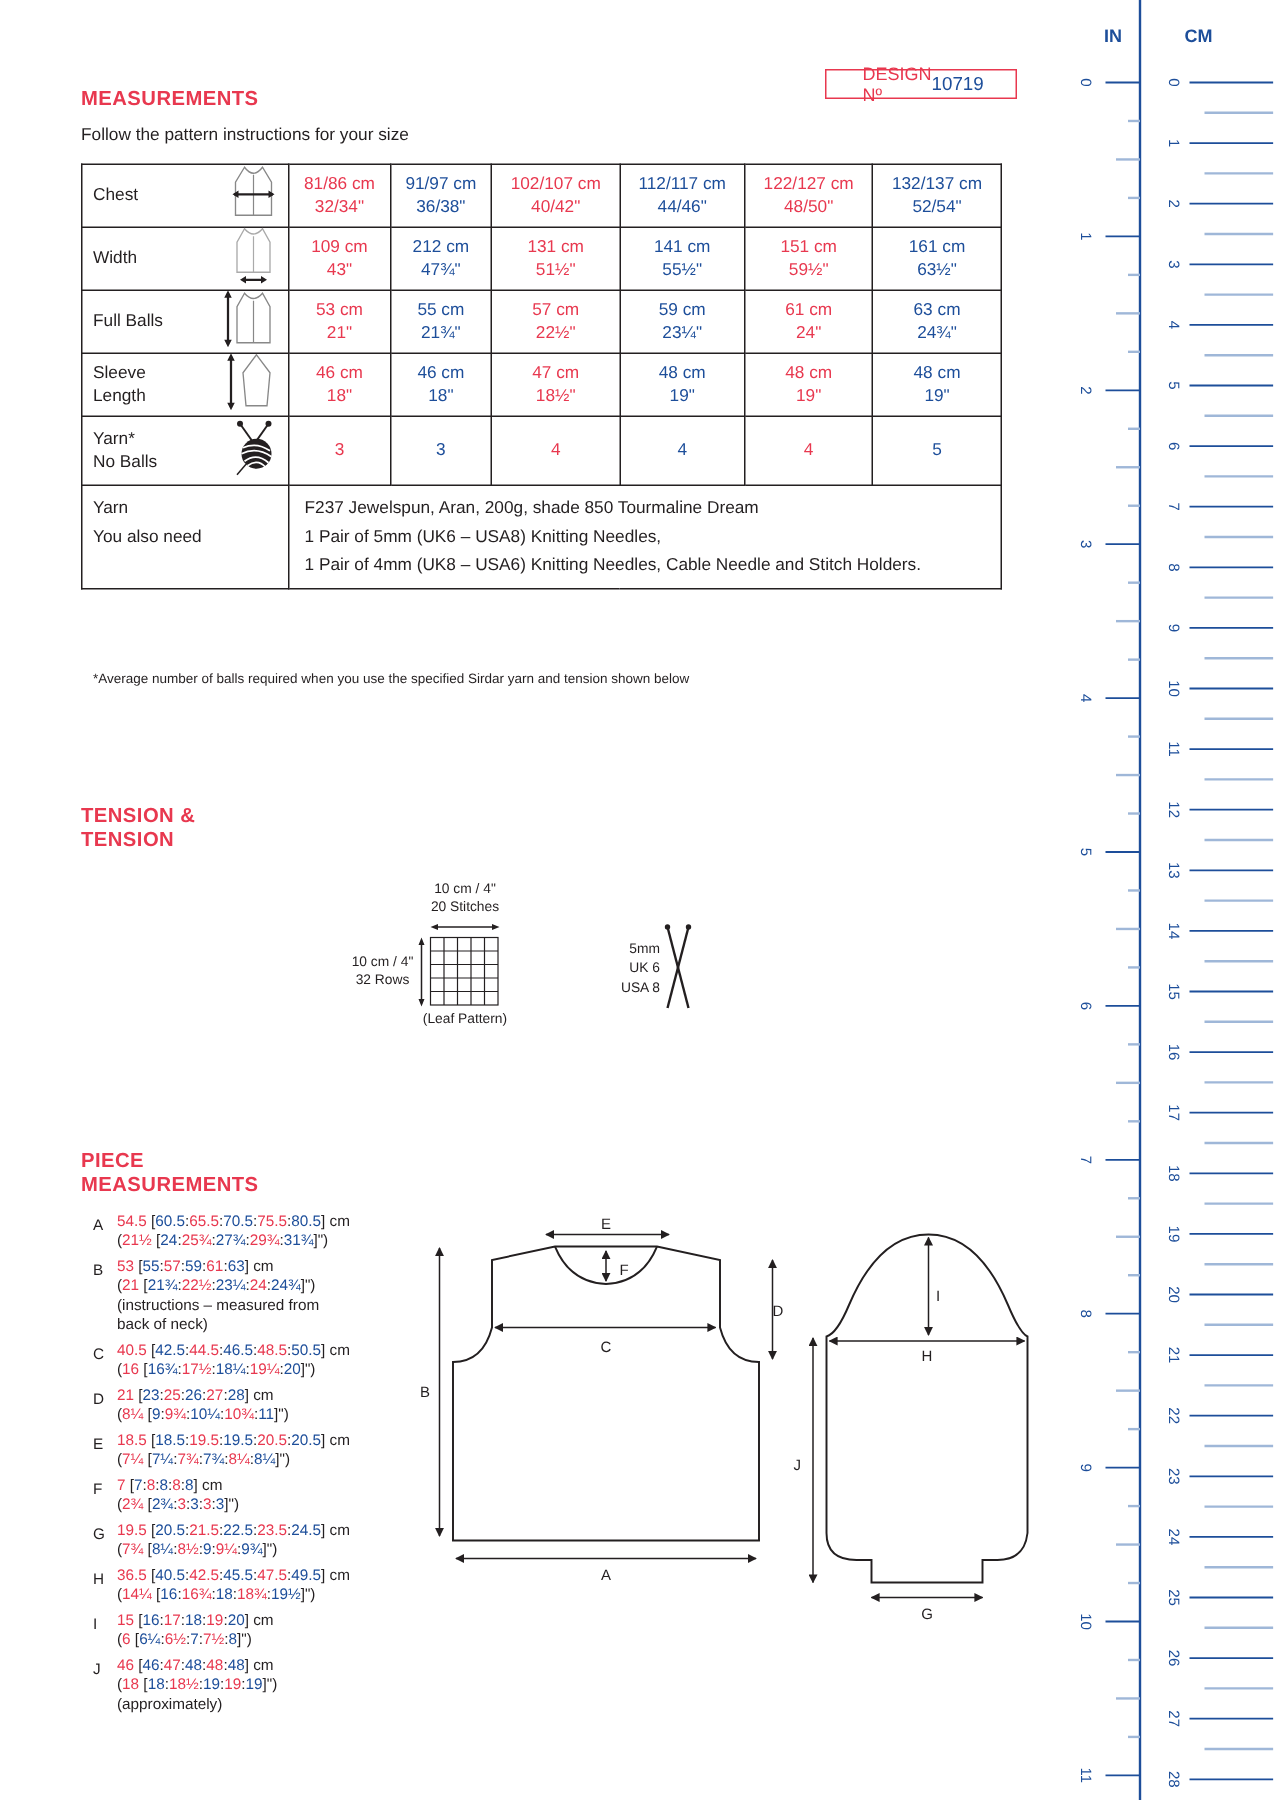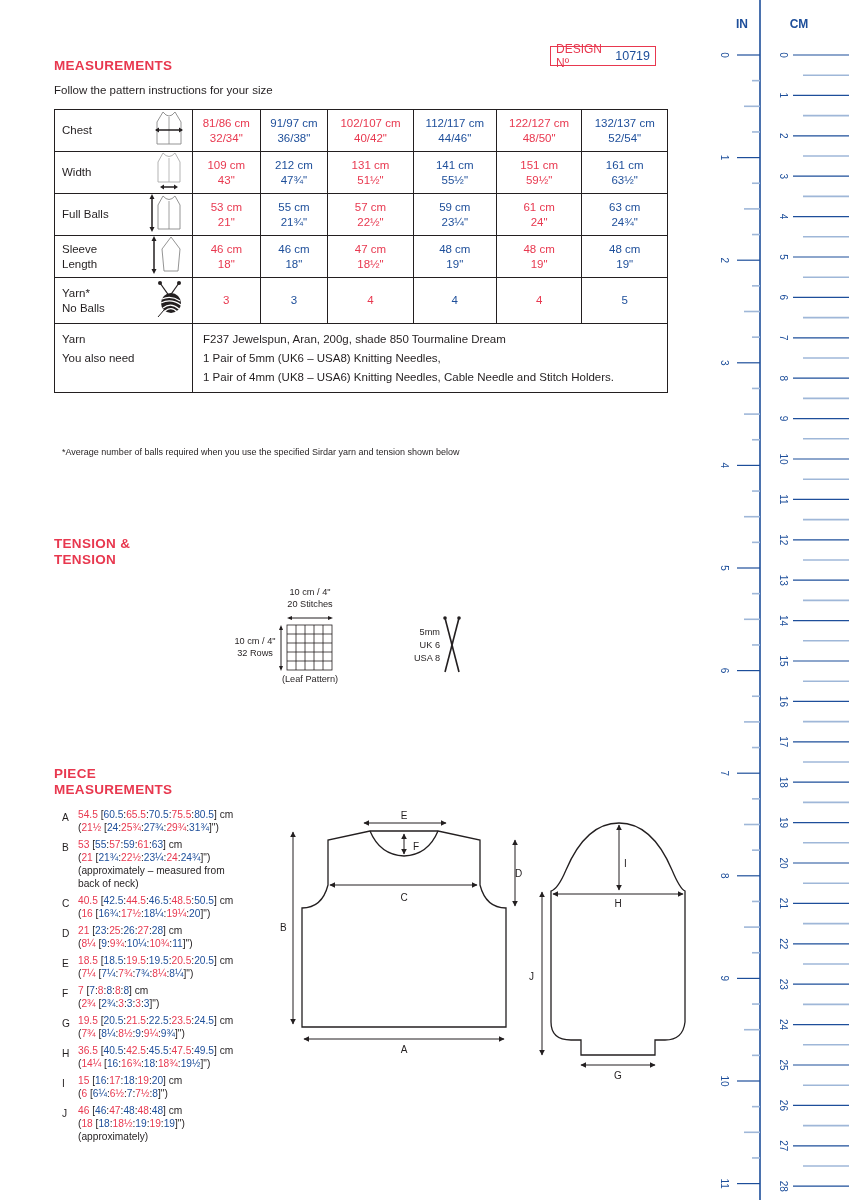--- a/index.html
+++ b/index.html
@@ -1,22 +1,22 @@
 <!DOCTYPE html>
 <html><head>
 <meta charset="utf-8">
 <style>
   html, body { margin:0; padding:0; background:#fff; }
   body { width:849px; height:1200px; position:relative; overflow:hidden;
          font-family:"Liberation Sans", sans-serif; color:#231f20; }
   .red { color:#e8384f; }
   .blue { color:#1d4e9a; }
   .h-red { position:absolute; color:#e8384f; font-weight:bold; font-size:13.5px; letter-spacing:0.3px; line-height:16px; }
-  #design-box { position:absolute; left:550px; top:46px; width:106px; height:20px; border:1.3px solid #e8384f;
-                font-size:12px; display:flex; align-items:center; box-sizing:border-box; padding:0 5px; }
+  #design-box { position:absolute; left:550px; top:46px; width:128px; height:20px; border:1.3px solid #e8384f;
+                font-size:12px; display:flex; align-items:center; box-sizing:border-box; padding:0 24px; }
   #design-box .lbl { color:#e8384f; }
   #design-box .num { color:#1d4e9a; margin-left:auto; font-size:12.5px; }
   #intro { position:absolute; left:54px; top:84px; font-size:11.5px; }
   table.meas { position:absolute; left:54px; top:109px; width:614px; border-collapse:collapse; font-size:11.5px; }
   table.meas td { border:1.6px solid #231f20; text-align:center; vertical-align:middle; line-height:15px; padding:0; }
   table.meas td.lab { text-align:left; padding-left:7px; width:130px; position:relative; }
   table.meas td.lab .ic { position:absolute; right:8px; top:50%; transform:translateY(-50%); }
   table.meas tr.r-size td { height:41px; }
   table.meas tr.r-chest td, table.meas tr.r-width td, table.meas tr.r-full td, table.meas tr.r-sleeve td { height:41px; }
   table.meas tr.r-yarn td { height:45px; }
@@ -211,21 +211,21 @@
 <div id="piece-list">
     <div class="pl-item">
       <span class="letter">A</span>
       <span class="line"><span style="color: rgb(232, 56, 79);">54.5</span><span style="color: rgb(35, 31, 32);"> [</span><span style="color: rgb(29, 78, 154);">60.5</span><span style="color: rgb(35, 31, 32);">:</span><span style="color: rgb(232, 56, 79);">65.5</span><span style="color: rgb(35, 31, 32);">:</span><span style="color: rgb(29, 78, 154);">70.5</span><span style="color: rgb(35, 31, 32);">:</span><span style="color: rgb(232, 56, 79);">75.5</span><span style="color: rgb(35, 31, 32);">:</span><span style="color: rgb(29, 78, 154);">80.5</span><span style="color: rgb(35, 31, 32);">] cm</span></span>
       <span class="line"><span style="color: rgb(35, 31, 32);">(</span><span style="color: rgb(232, 56, 79);">21½</span><span style="color: rgb(35, 31, 32);"> [</span><span style="color: rgb(29, 78, 154);">24</span><span style="color: rgb(35, 31, 32);">:</span><span style="color: rgb(232, 56, 79);">25¾</span><span style="color: rgb(35, 31, 32);">:</span><span style="color: rgb(29, 78, 154);">27¾</span><span style="color: rgb(35, 31, 32);">:</span><span style="color: rgb(232, 56, 79);">29¾</span><span style="color: rgb(35, 31, 32);">:</span><span style="color: rgb(29, 78, 154);">31¾</span><span style="color: rgb(35, 31, 32);">]")</span></span>
     </div>
     <div class="pl-item">
       <span class="letter">B</span>
       <span class="line"><span style="color: rgb(232, 56, 79);">53</span><span style="color: rgb(35, 31, 32);"> [</span><span style="color: rgb(29, 78, 154);">55</span><span style="color: rgb(35, 31, 32);">:</span><span style="color: rgb(232, 56, 79);">57</span><span style="color: rgb(35, 31, 32);">:</span><span style="color: rgb(29, 78, 154);">59</span><span style="color: rgb(35, 31, 32);">:</span><span style="color: rgb(232, 56, 79);">61</span><span style="color: rgb(35, 31, 32);">:</span><span style="color: rgb(29, 78, 154);">63</span><span style="color: rgb(35, 31, 32);">] cm</span></span>
       <span class="line"><span style="color: rgb(35, 31, 32);">(</span><span style="color: rgb(232, 56, 79);">21</span><span style="color: rgb(35, 31, 32);"> [</span><span style="color: rgb(29, 78, 154);">21¾</span><span style="color: rgb(35, 31, 32);">:</span><span style="color: rgb(232, 56, 79);">22½</span><span style="color: rgb(35, 31, 32);">:</span><span style="color: rgb(29, 78, 154);">23¼</span><span style="color: rgb(35, 31, 32);">:</span><span style="color: rgb(232, 56, 79);">24</span><span style="color: rgb(35, 31, 32);">:</span><span style="color: rgb(29, 78, 154);">24¾</span><span style="color: rgb(35, 31, 32);">]")</span></span>
-      <span class="line"><span style="color: rgb(35, 31, 32);">(approximately – measured from</span></span>
+      <span class="line"><span style="color: rgb(35, 31, 32);">(instructions – measured from</span></span>
       <span class="line"><span style="color: rgb(35, 31, 32);">back of neck)</span></span>
     </div>
     <div class="pl-item">
       <span class="letter">C</span>
       <span class="line"><span style="color: rgb(232, 56, 79);">40.5</span><span style="color: rgb(35, 31, 32);"> [</span><span style="color: rgb(29, 78, 154);">42.5</span><span style="color: rgb(35, 31, 32);">:</span><span style="color: rgb(232, 56, 79);">44.5</span><span style="color: rgb(35, 31, 32);">:</span><span style="color: rgb(29, 78, 154);">46.5</span><span style="color: rgb(35, 31, 32);">:</span><span style="color: rgb(232, 56, 79);">48.5</span><span style="color: rgb(35, 31, 32);">:</span><span style="color: rgb(29, 78, 154);">50.5</span><span style="color: rgb(35, 31, 32);">] cm</span></span>
       <span class="line"><span style="color: rgb(35, 31, 32);">(</span><span style="color: rgb(232, 56, 79);">16</span><span style="color: rgb(35, 31, 32);"> [</span><span style="color: rgb(29, 78, 154);">16¾</span><span style="color: rgb(35, 31, 32);">:</span><span style="color: rgb(232, 56, 79);">17½</span><span style="color: rgb(35, 31, 32);">:</span><span style="color: rgb(29, 78, 154);">18¼</span><span style="color: rgb(35, 31, 32);">:</span><span style="color: rgb(232, 56, 79);">19¼</span><span style="color: rgb(35, 31, 32);">:</span><span style="color: rgb(29, 78, 154);">20</span><span style="color: rgb(35, 31, 32);">]")</span></span>
     </div>
     <div class="pl-item">
       <span class="letter">D</span>
       <span class="line"><span style="color: rgb(232, 56, 79);">21</span><span style="color: rgb(35, 31, 32);"> [</span><span style="color: rgb(29, 78, 154);">23</span><span style="color: rgb(35, 31, 32);">:</span><span style="color: rgb(232, 56, 79);">25</span><span style="color: rgb(35, 31, 32);">:</span><span style="color: rgb(29, 78, 154);">26</span><span style="color: rgb(35, 31, 32);">:</span><span style="color: rgb(232, 56, 79);">27</span><span style="color: rgb(35, 31, 32);">:</span><span style="color: rgb(29, 78, 154);">28</span><span style="color: rgb(35, 31, 32);">] cm</span></span>

